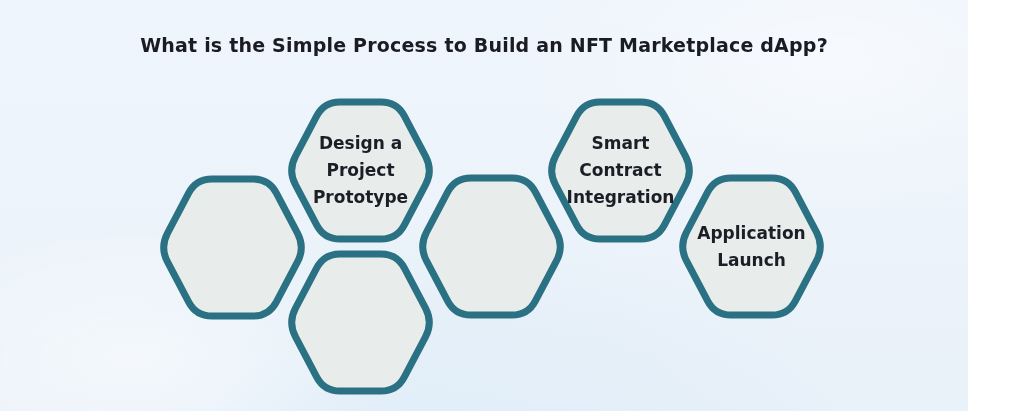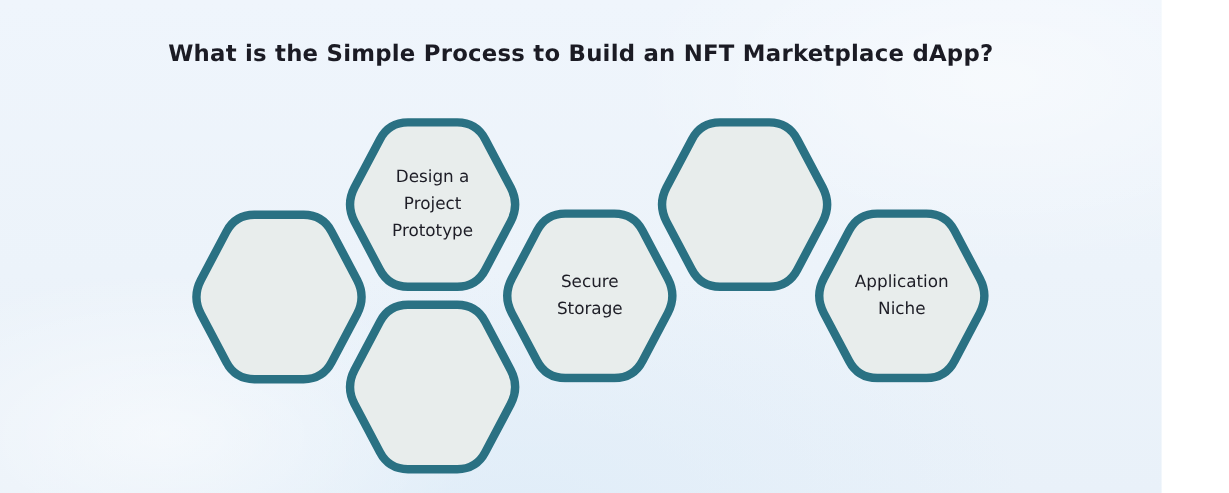--- a/index.html
+++ b/index.html
@@ -54,22 +54,22 @@
   .hex .label {
     position: absolute;
     left: 8px;
     top: 8px;
     right: 8px;
     bottom: 8px;
     display: flex;
     align-items: center;
     justify-content: center;
     text-align: center;
-    font-size: 14px;
-    font-weight: 400;
+    font-size: 17px;
+    font-weight: 700;
     line-height: 1.58;
     color: #1d1d26;
     white-space: pre-line;
   }
   .defs-svg {
     position: absolute;
     width: 0;
     height: 0;
   }
 </style>
@@ -104,32 +104,33 @@
   <div class="hex" style="left:284px; top:250px;">
     <svg class="hex-shape" viewBox="-4 -4 153 145">
         <use href="#hexpath"></use>
       </svg>
   </div>
 
   <div class="hex" style="left:415px; top:174px;">
     <svg class="hex-shape" viewBox="-4 -4 153 145">
         <use href="#hexpath"></use>
       </svg>
-    <div class="label">Secure
-Storage</div>
   </div>
 
   <div class="hex" style="left:544px; top:98px;">
     <svg class="hex-shape" viewBox="-4 -4 153 145">
         <use href="#hexpath"></use>
       </svg>
+    <div class="label">Smart
+Contract
+Integration</div>
   </div>
 
 
   <div class="hex" style="left:675px; top:174px;">
     <svg class="hex-shape" viewBox="-4 -4 153 145">
         <use href="#hexpath"></use>
       </svg>
     <div class="label">Application
-Niche</div>
+Launch</div>
   </div>
 
 </div>
 
 </body></html>

